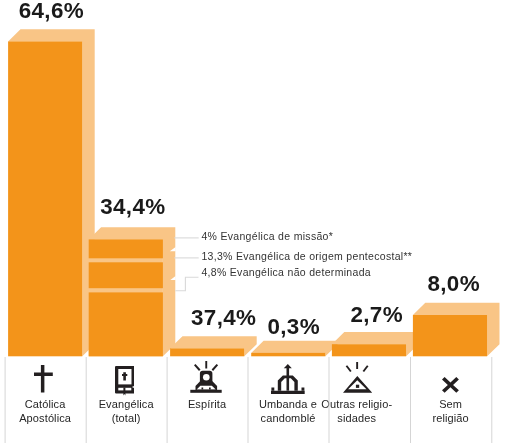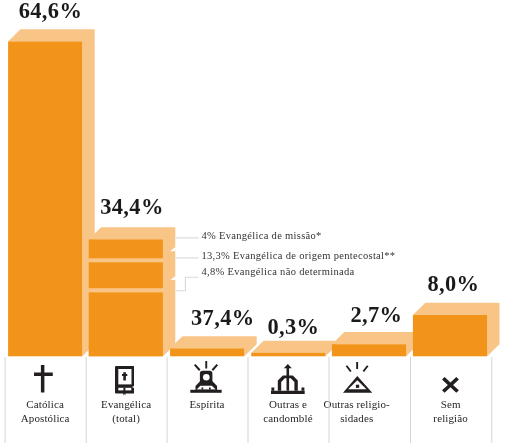--- a/index.html
+++ b/index.html
@@ -1,18 +1,18 @@
 <!DOCTYPE html>
 <html><head>
 <meta charset="utf-8">
 <style>
   html,body{margin:0;padding:0;}
   body{width:510px;height:443px;background:#ffffff;overflow:hidden;
        font-family:"Liberation Sans",sans-serif;color:#231f20;}
-  #stage{position:relative;width:510px;height:443px;font-family:Liberation Serif, serif;}
+  #stage{position:relative;width:510px;height:443px;}
   .abs{position:absolute;}
   .pct{position:absolute;font-weight:bold;font-size:22.4px;letter-spacing:0.38px;color:#1a1a1a;white-space:nowrap;}
   .catlabel{position:absolute;text-align:center;font-size:11px;line-height:14.2px;color:#262626;letter-spacing:0.12px;}
   .annot{position:absolute;font-size:10.5px;letter-spacing:0.31px;color:#333333;white-space:nowrap;}
   svg{display:block;}
   .cell{box-sizing:border-box;}
   .iconwrap{position:absolute;}
   .catlabel{left:0;right:0;top:41.2px;width:auto;}
 </style>
 </head>
@@ -126,21 +126,21 @@
         <div class="iconwrap" style="left: 23.5px; top: 7.6px;">
           <svg width="33.7" height="30.1" viewBox="0 0 33.7 30.1">
             <path d="M16.8 0 l4.0 4.3 h-8.0 Z" fill="#231f20"></path>
             <path d="M15.5 2.3 h2.6 v24.4 h-2.6 Z" fill="#231f20"></path>
             <path d="M11.9 11.6 h9.9 l5.0 5.0 v10.1 h-3.4 v-8.8 l-3.6 -3.6 h-6.0 l-3.6 3.6 v8.8 h-3.4 v-10.1 Z" fill="#231f20"></path>
             <path d="M0.4 23.4 h2.9 v3.3 h-2.9 Z M30.5 23.4 h2.9 v3.3 h-2.9 Z" fill="#231f20"></path>
             <path d="M0 26.7 h33.7 v3.4 h-33.7 Z" fill="#231f20"></path>
           </svg>
         </div>
         <div class="catlabel">
-          <div>Outras e</div>
+          <div>Umbanda e</div>
           <div>candomblé</div>
         </div>
       </div>
       <div class="abs cell" style="left: 316px; top: 0px; width: 81.5px; height: 87px;">
         <div class="iconwrap" style="left: 26.5px; top: 5.9px;">
           <svg width="29.3" height="30.8" viewBox="0 0 29.3 30.8">
             <path d="M13.2 0 h1.9 v7.0 h-1.9 Z" fill="#231f20"></path>
             <path d="M2.7 4.3 l1.5 -1.1 l4.4 5.7 l-1.5 1.1 Z" fill="#231f20"></path>
             <path d="M24.0 3.2 l1.5 1.1 l-4.4 5.7 l-1.5 -1.1 Z" fill="#231f20"></path>
             <path d="M14.3 14.1 L29.3 30.8 H0 Z M14.3 18.3 L5.1 27.3 H23.5 Z" fill="#231f20"></path>

